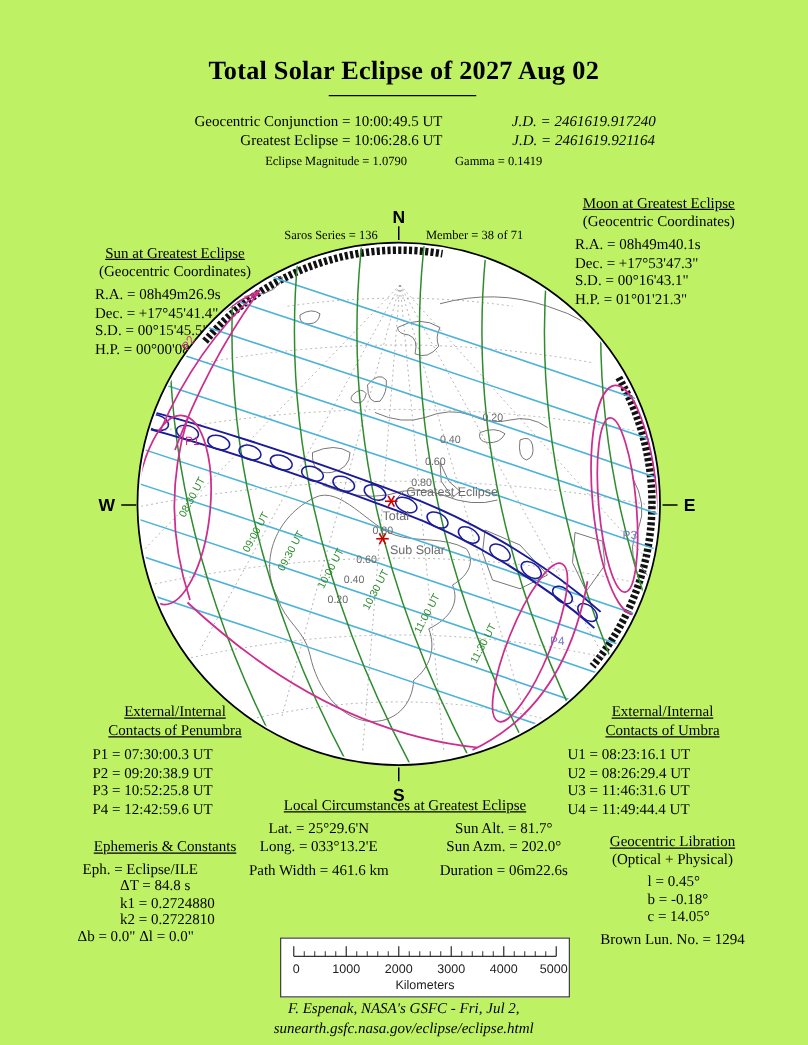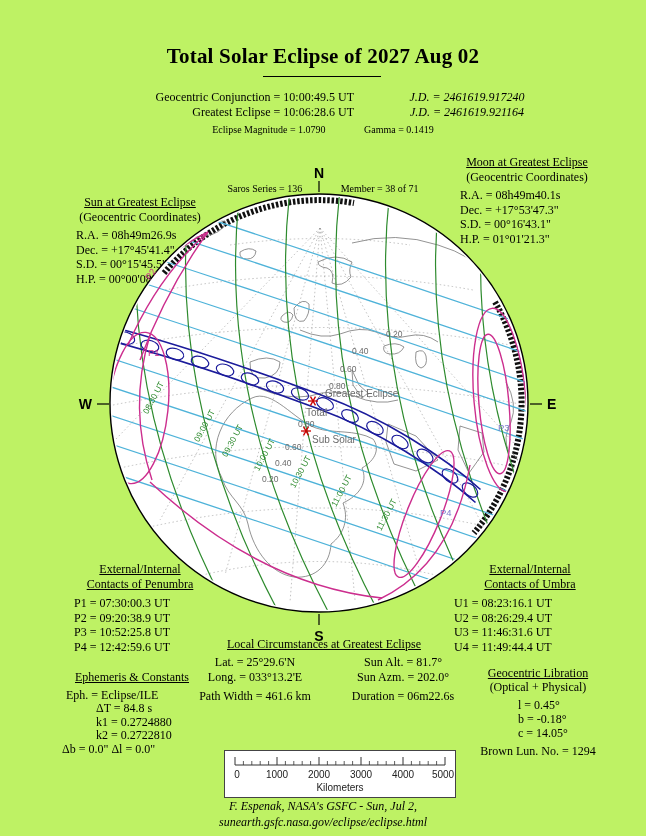--- a/index.html
+++ b/index.html
@@ -322,16 +322,16 @@
         <text x="52" y="27">1000</text>
         <text x="94" y="27">2000</text>
         <text x="136" y="27">3000</text>
         <text x="178" y="27">4000</text>
         <text x="218" y="27">5000</text>
       </g>
       <text x="115" y="40" text-anchor="middle" font-size="10" fill="#222">Kilometers</text>
     </svg>
   </div>
 
-  <div class="abs footer" style="top:799px;">F. Espenak, NASA's GSFC - Sun, Jul 2,</div>
+  <div class="abs footer" style="top:799px;">F. Espenak, NASA's GSFC - Fri, Jul 2,</div>
   <div class="abs footer" style="top:815px;">sunearth.gsfc.nasa.gov/eclipse/eclipse.html</div>
 
 </div>
 
 </body></html>

